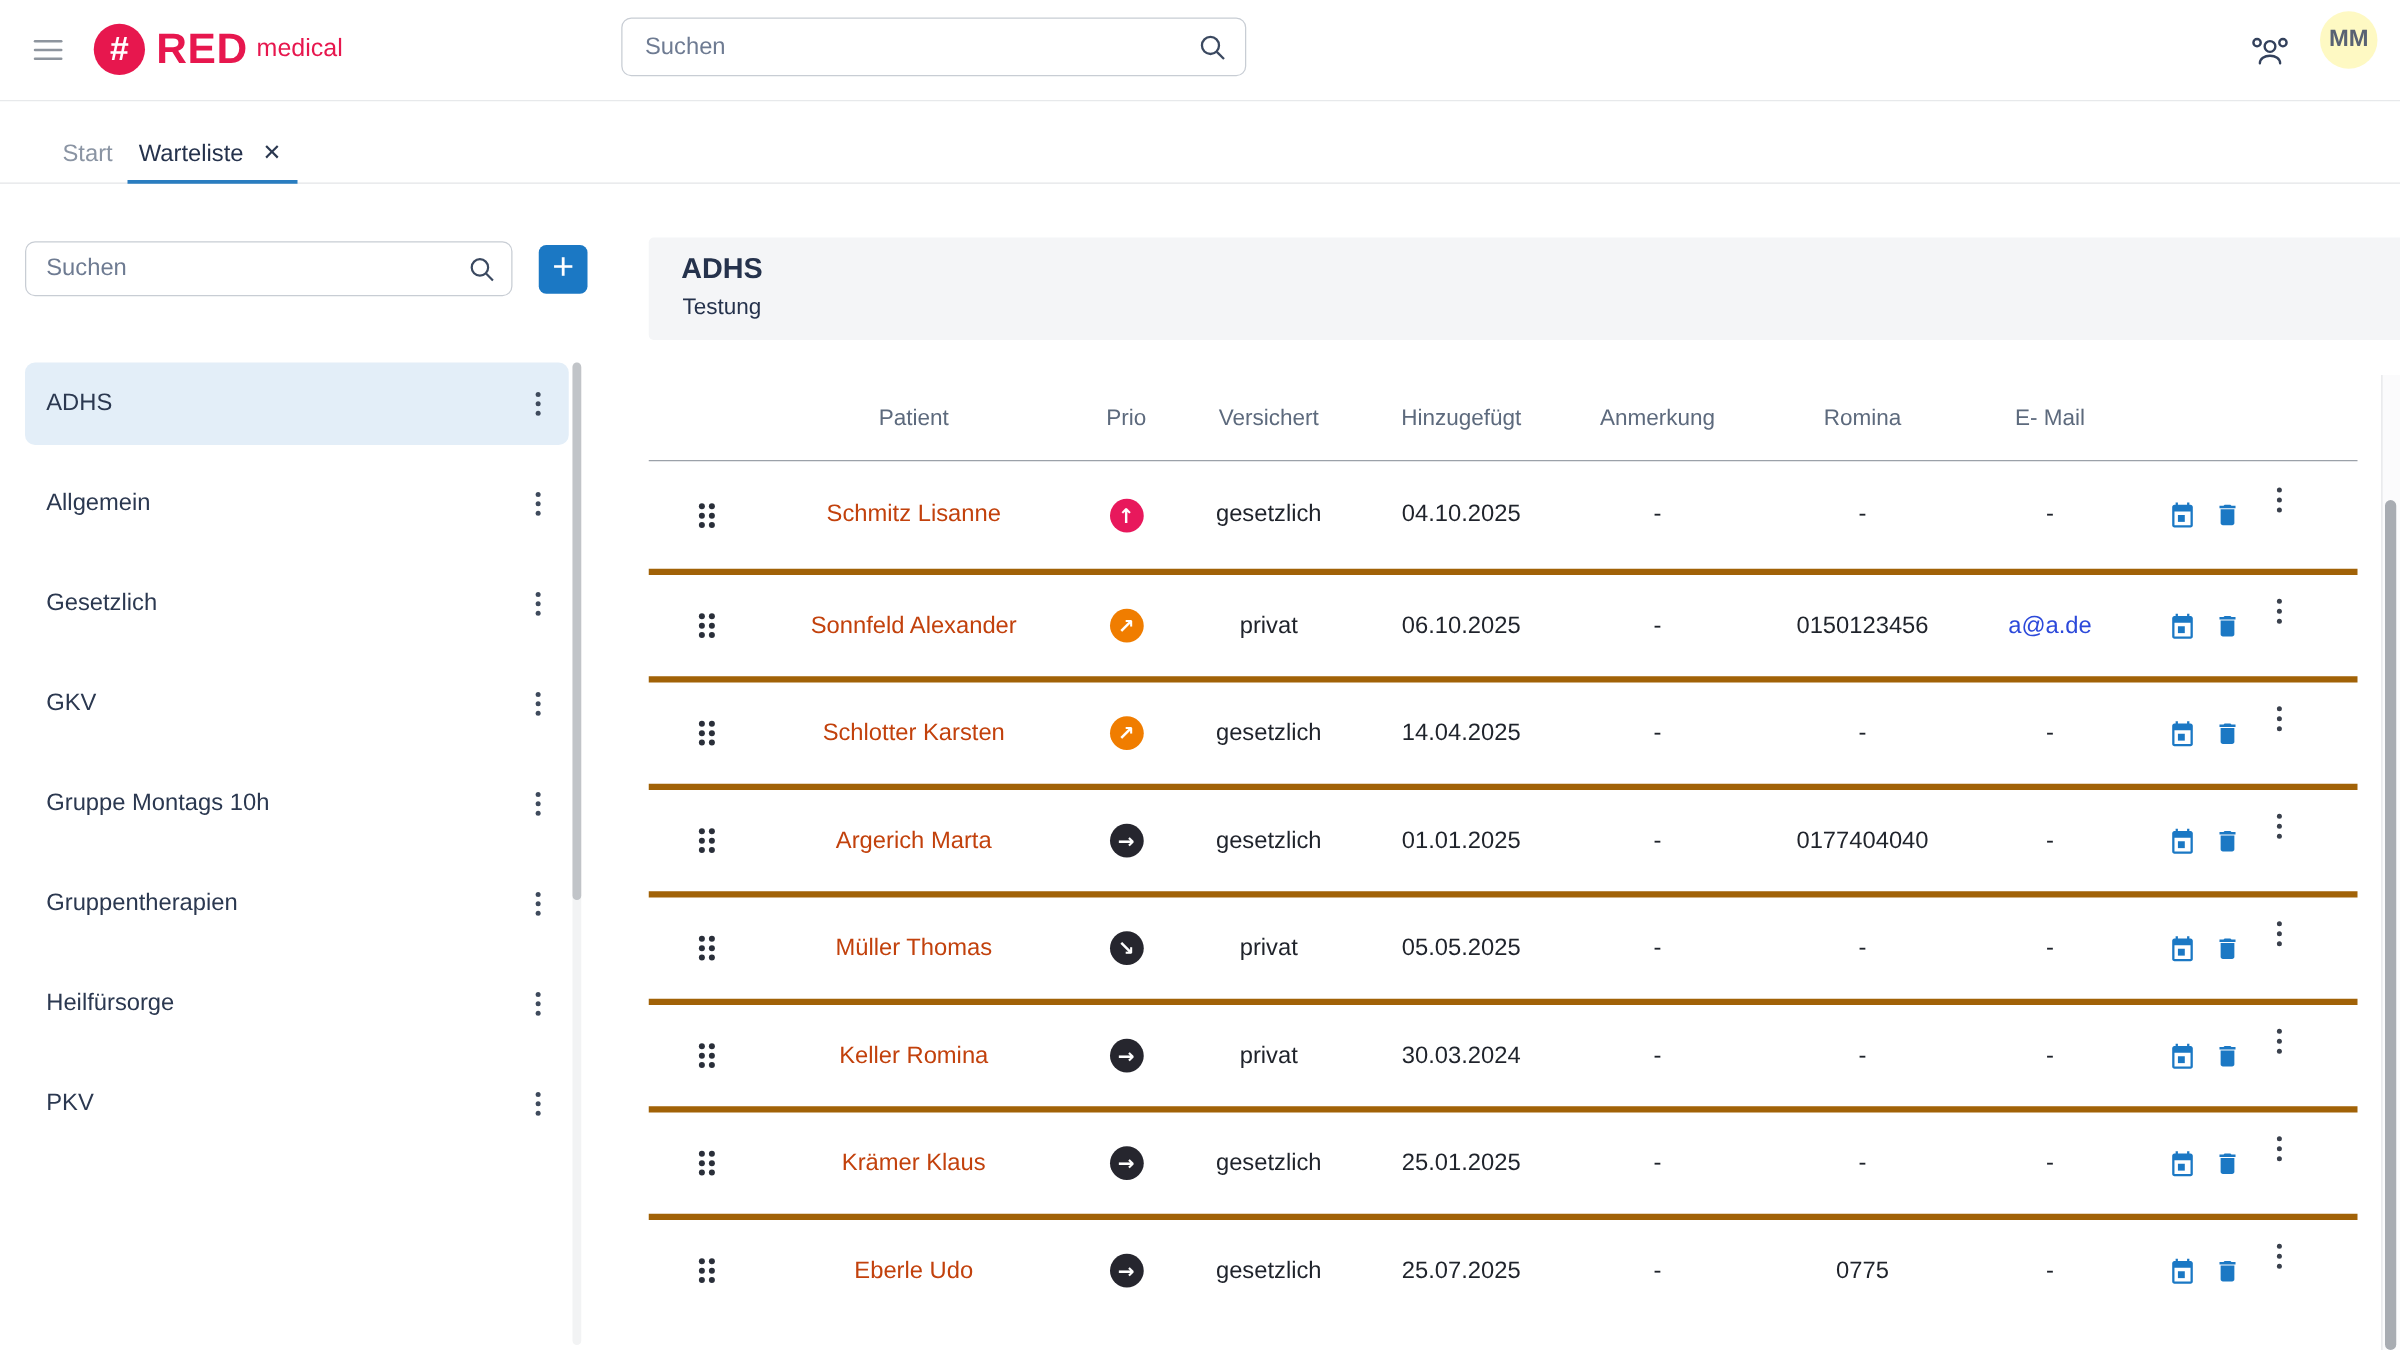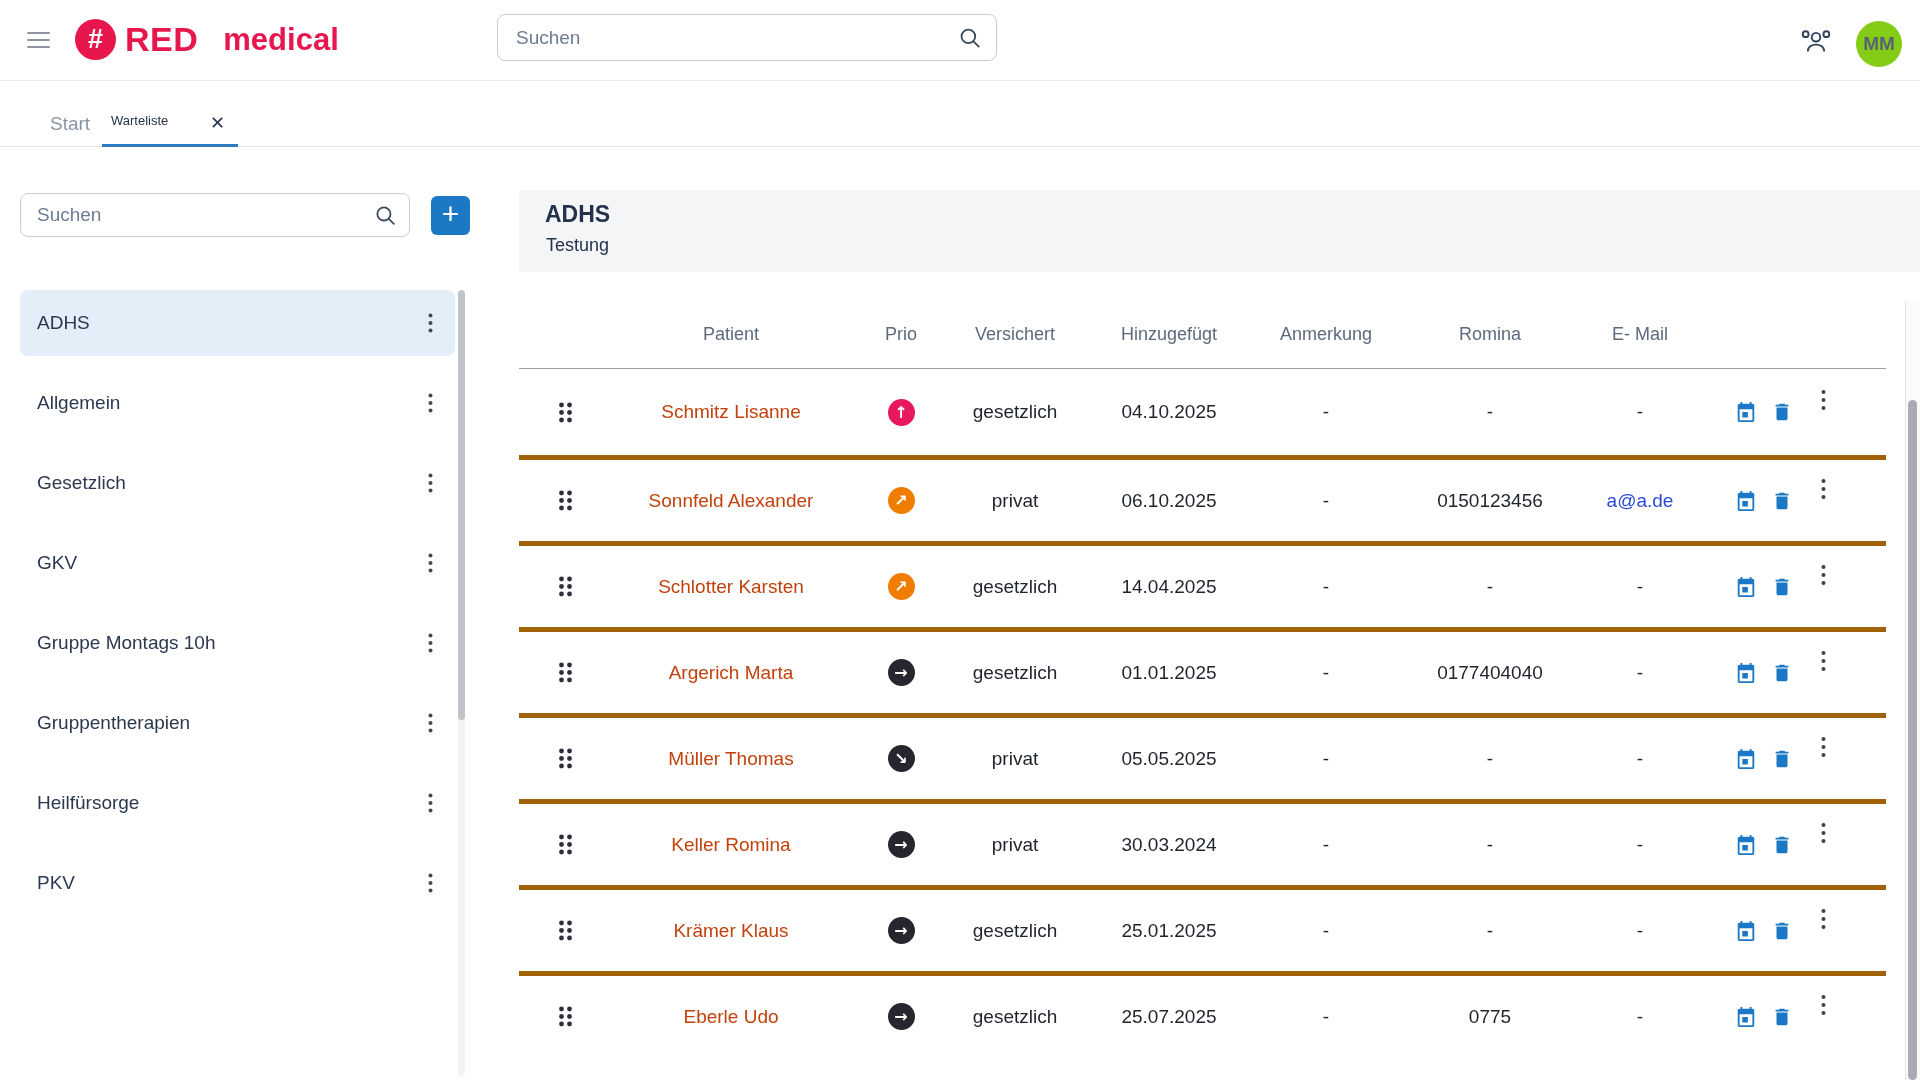--- a/index.html
+++ b/index.html
@@ -8,36 +8,36 @@
 
   
   .topbar { position:absolute; left:0; top:0; width:1920px; height:81px; background:#fff;
     border-bottom:1px solid #e7e9eb; z-index:5; }
   .hamburger { position:absolute; left:27px; top:32px; width:23px; height:17px; cursor:pointer; }
   .hamburger span { display:block; width:23px; height:2.4px; background:#8e959e; border-radius:2px; margin-bottom:4.6px; }
   .logo { position:absolute; left:75px; top:19px; display:flex; align-items:center; }
   .logo-circle { width:41px; height:41px; border-radius:50%; background:#e7174e; color:#fff;
     display:flex; align-items:center; justify-content:center; font-size:27px; font-weight:700; }
   .logo-red { color:#e7174e; font-weight:700; font-size:34px; margin-left:9px; letter-spacing:.5px; }
-  .logo-medical { color:#e7174e; font-weight:700; font-size:31px; margin-left:25px; }
+  .logo-medical { color:#e7174e; font-weight:400; font-size:20px; margin-left:7px; }
   .gsearch { position:absolute; left:497px; top:14px; width:500px; height:47px;
     border:1px solid #c8cdd4; border-radius:8px; background:#fff; }
   .gsearch input { position:absolute; left:0; top:0; width:100%; height:100%; border:none; outline:none;
     background:transparent; padding:0 50px 0 18px; font-size:19px; color:#2b3850;
     font-family:"Liberation Sans","DejaVu Sans",sans-serif; }
   .gsearch input::placeholder { color:#6e7b92; opacity:1; }
   .gsearch .mag { position:absolute; right:13px; top:10px; }
   .people-icon { position:absolute; left:1798px; top:26px; cursor:pointer; }
-  .avatar { position:absolute; left:1856px; top:21px; width:46px; height:46px; border-radius:50%;
-    background:#84cc16; color:#596273; font-size:19px; font-weight:700;
+  .avatar { position:absolute; left:1856px; top:9px; width:46px; height:46px; border-radius:50%;
+    background:#fef9c3; color:#596273; font-size:19px; font-weight:700;
     display:flex; align-items:center; justify-content:center; cursor:pointer; }
 
   
   .tab-start { position:absolute; left:50px; top:113px; font-size:19px; color:#8a94a3; cursor:pointer; }
-  .tab-active { position:absolute; left:111px; top:113px; font-size:13px; color:#25324c; cursor:pointer; }
+  .tab-active { position:absolute; left:111px; top:113px; font-size:19px; color:#25324c; cursor:pointer; }
   .tab-close { position:absolute; left:210px; top:112px; font-size:18px; color:#2b3850; cursor:pointer; }
   .tab-underline { position:absolute; left:102px; top:144px; width:136px; height:3px; background:#2a7dc0; z-index:2; }
   .tab-divider { position:absolute; left:0; top:146px; width:1920px; height:1px; background:#e3e5e8; }
 
   
   .s-search { position:absolute; left:20px; top:193px; width:390px; height:44px;
     border:1px solid #c8cdd4; border-radius:8px; background:#fff; }
   .s-search input { position:absolute; left:0; top:0; width:100%; height:100%; border:none; outline:none;
     background:transparent; padding:0 46px 0 16px; font-size:19px; color:#2b3850;
     font-family:"Liberation Sans","DejaVu Sans",sans-serif; }

